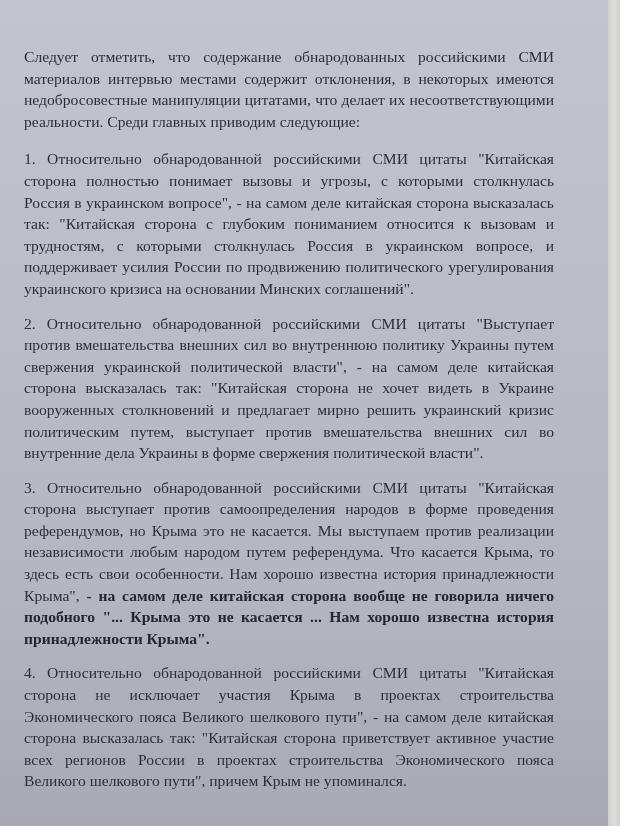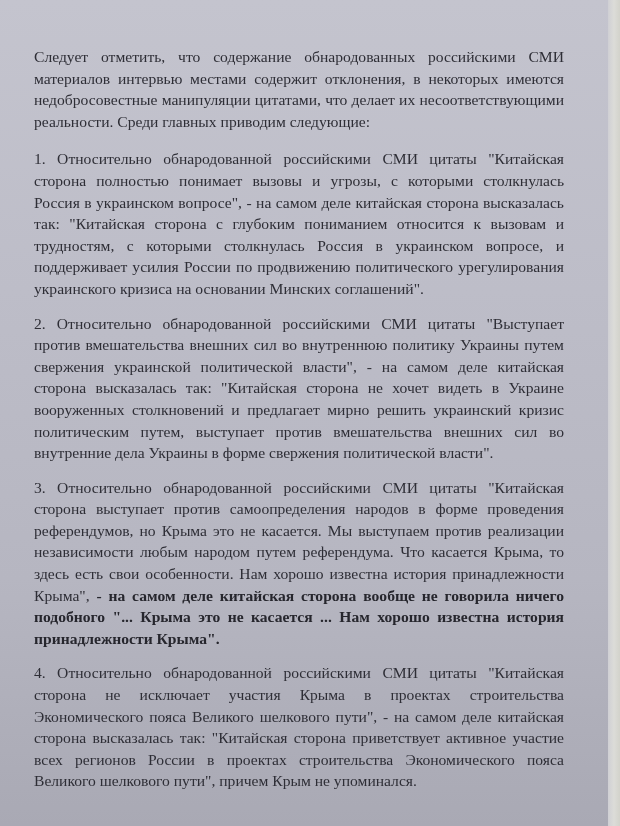--- a/index.html
+++ b/index.html
@@ -10,21 +10,21 @@
     }
     .photo {
       position:absolute; left:0; top:0; width:620px; height:826px;
       background: linear-gradient(180deg, #c4c4ce 0%, #bdbdc8 35%, #b6b6c1 70%, #a9a9b4 100%);
     }
     .page-edge {
       position:absolute; right:0; top:0; width:12px; height:826px;
       background: linear-gradient(90deg, #cfcfd4 0%, #dcdcd8 50%, #d2d2cb 100%);
     }
     .doc {
-      position:absolute; left:34px; top:46px; width:530px;
+      position:absolute; left:24px; top:46px; width:530px;
       color:#2e2e36; font-size:15.6px; line-height:21.6px;
       text-align:justify;
       font-family:Liberation Serif, serif;
     }
     .para { margin:0 0 13px 0; }
     .para.p0 { margin-bottom:16px; }
     .bold { font-weight:bold; color:#26262d; }
   </style>
 </head>
 <body>

